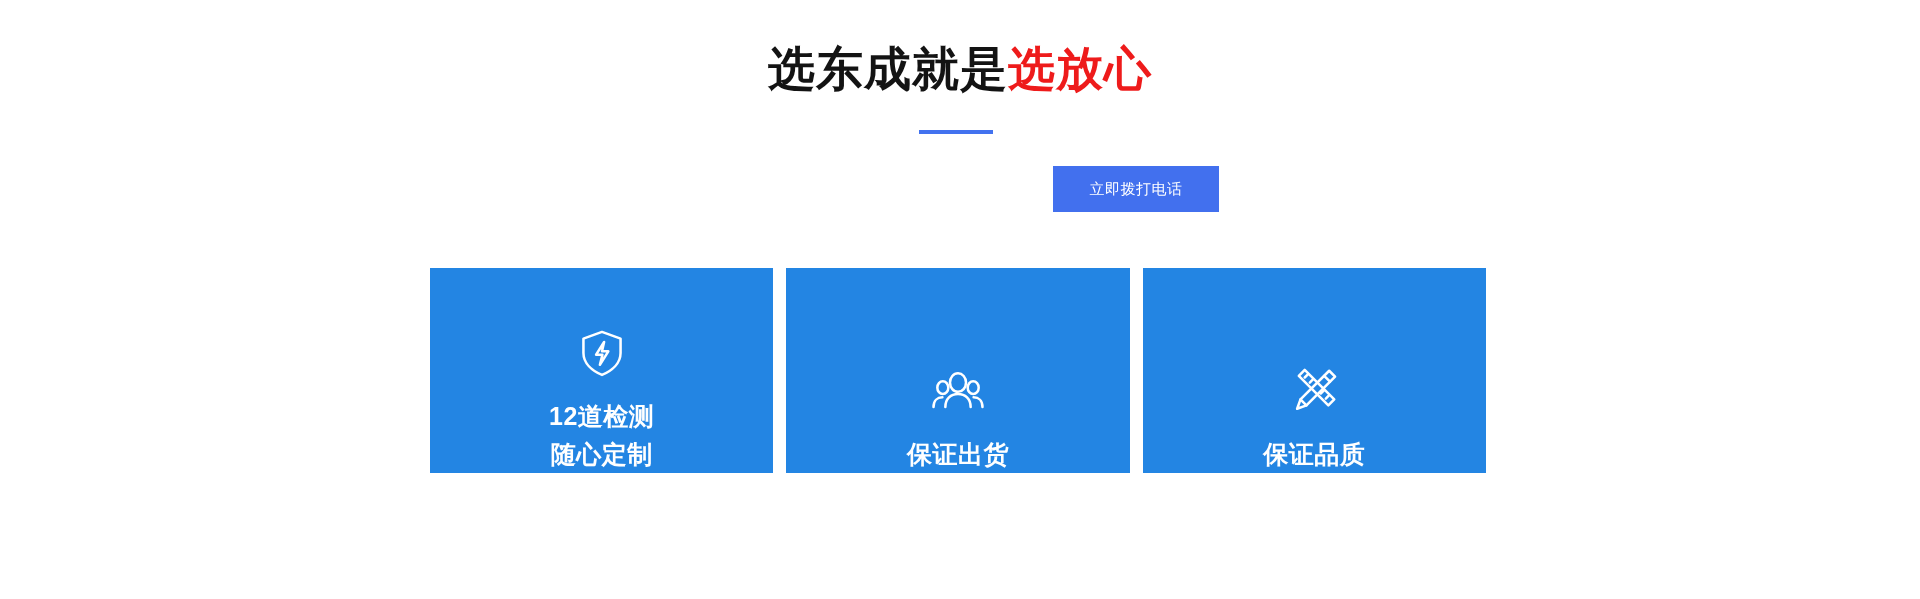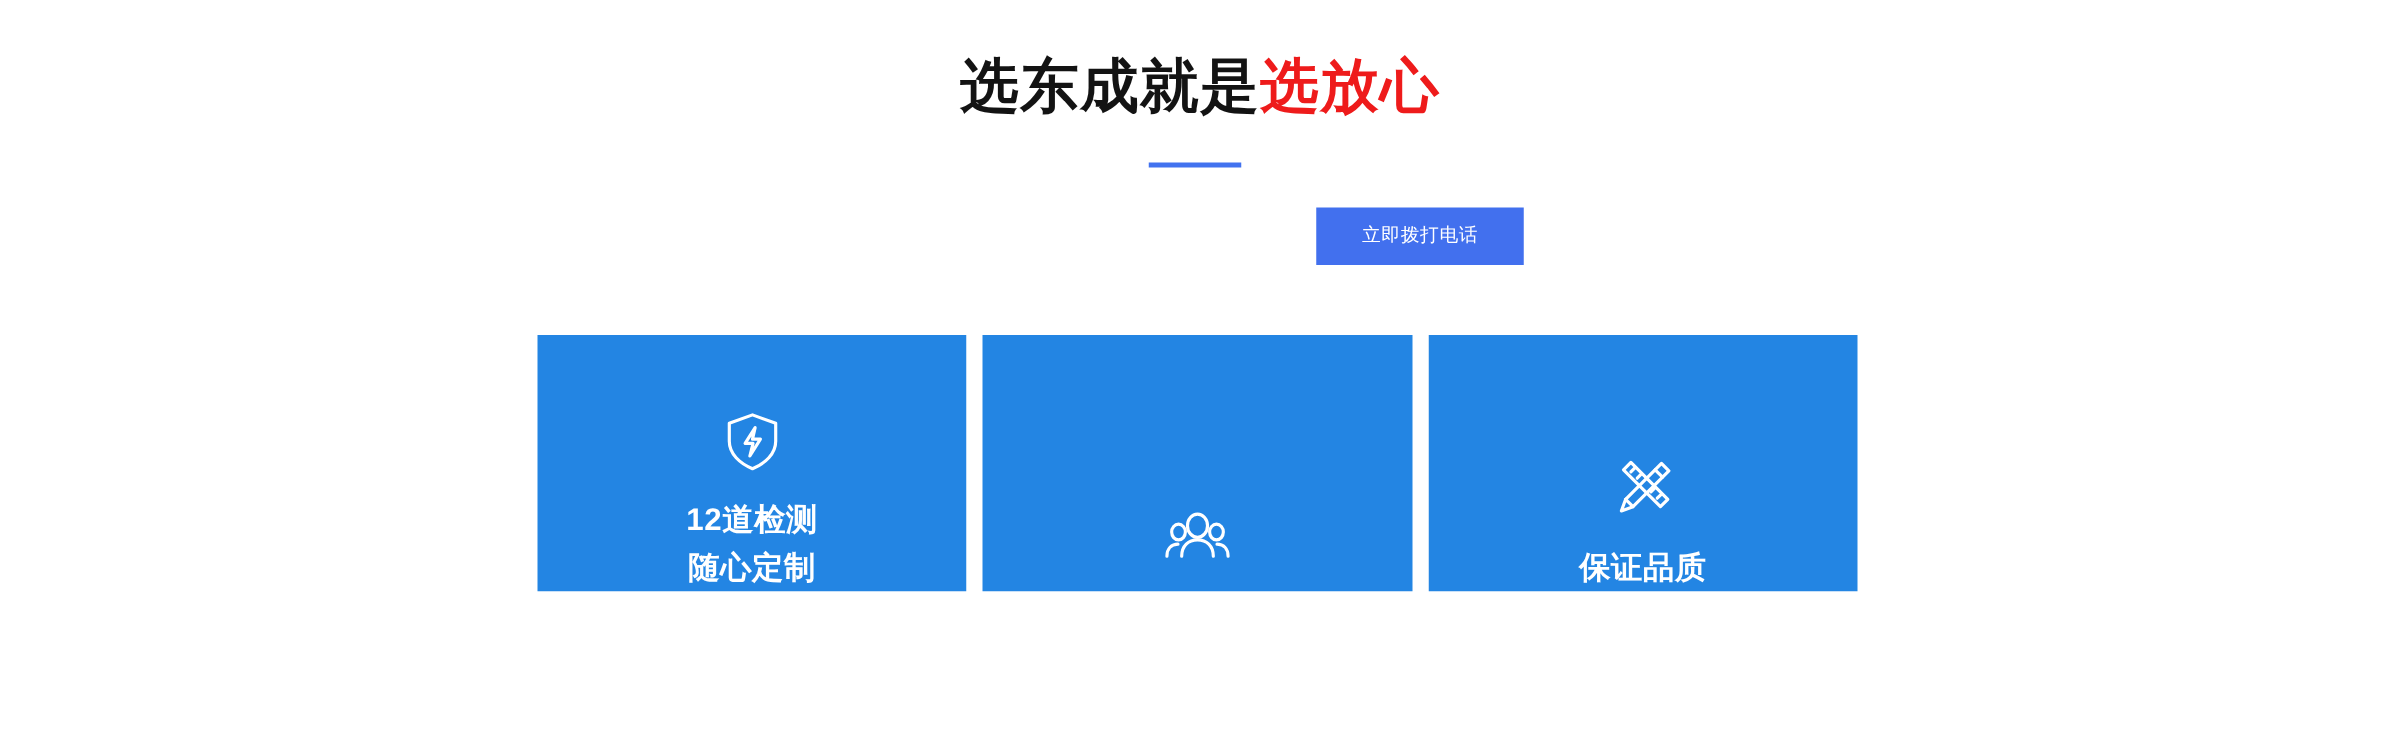--- a/index.html
+++ b/index.html
@@ -147,20 +147,21 @@
         <svg viewBox="0 0 64 64" fill="none" stroke="#ffffff" stroke-width="3" stroke-linecap="round" stroke-linejoin="round">
           <ellipse cx="32" cy="22" rx="9.5" ry="11"></ellipse>
           <path d="M17 51 C17 41 23.5 35.5 32 35.5 C40.5 35.5 47 41 47 51"></path>
           <ellipse cx="14" cy="28" rx="6.5" ry="7.5"></ellipse>
           <path d="M3 51 C3 43.5 7.5 39.5 13.5 39.5"></path>
           <ellipse cx="50" cy="28" rx="6.5" ry="7.5"></ellipse>
           <path d="M61 51 C61 43.5 56.5 39.5 50.5 39.5"></path>
         </svg>
       </span>
       <div class="card-text">
+        <span class="card-line">保证出货</span>
       </div>
     </div>
 
     <div class="card">
       <span class="card-icon">
         <svg viewBox="0 0 64 64" fill="none" stroke="#ffffff" stroke-width="3" stroke-linecap="round" stroke-linejoin="round">
 
           <path d="M50 8 L57 15 L23 49 L12 53 L16 42 Z"></path>
           <path d="M44 14 L51 21"></path>
           <path d="M16 42 L23 49"></path>

